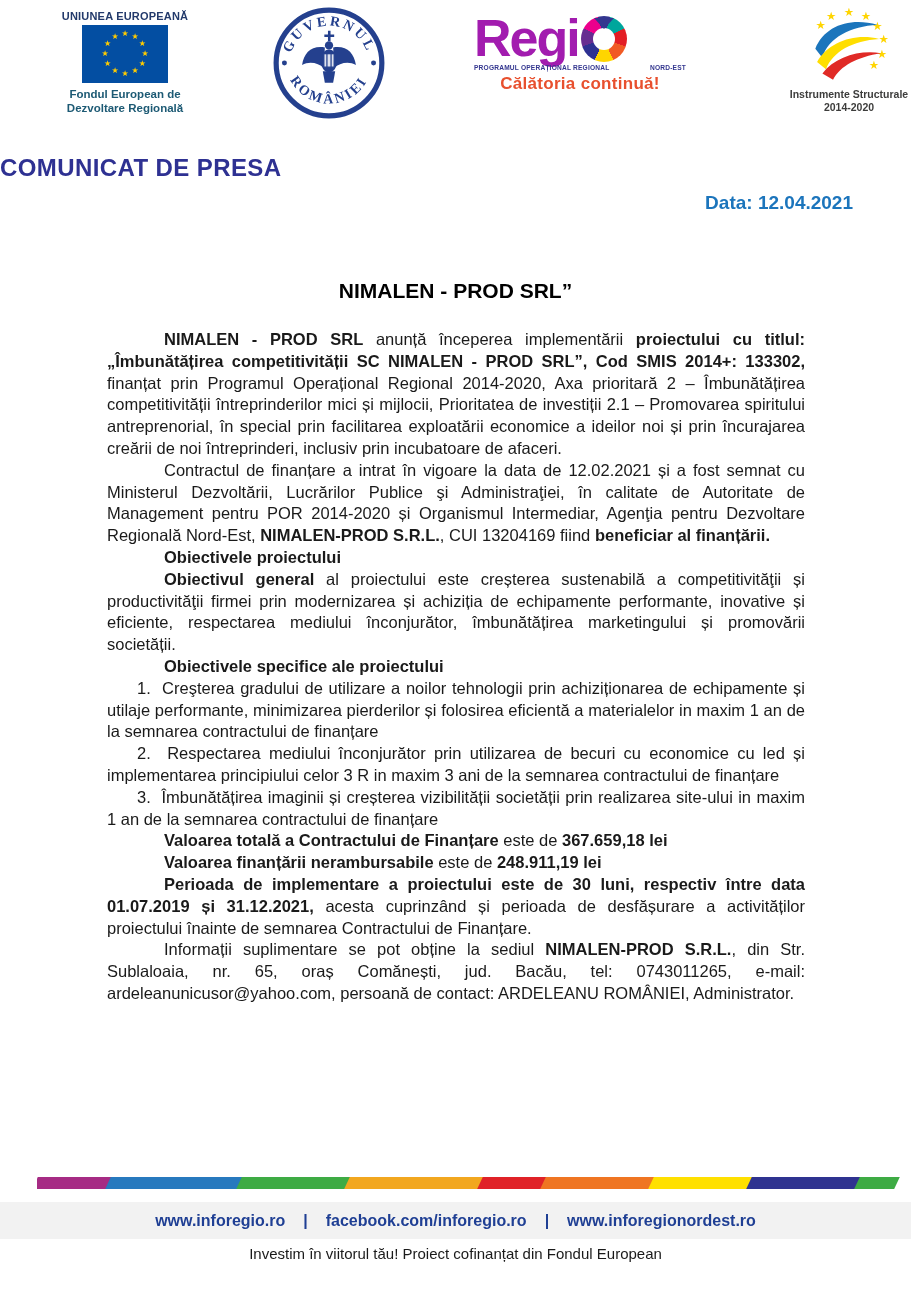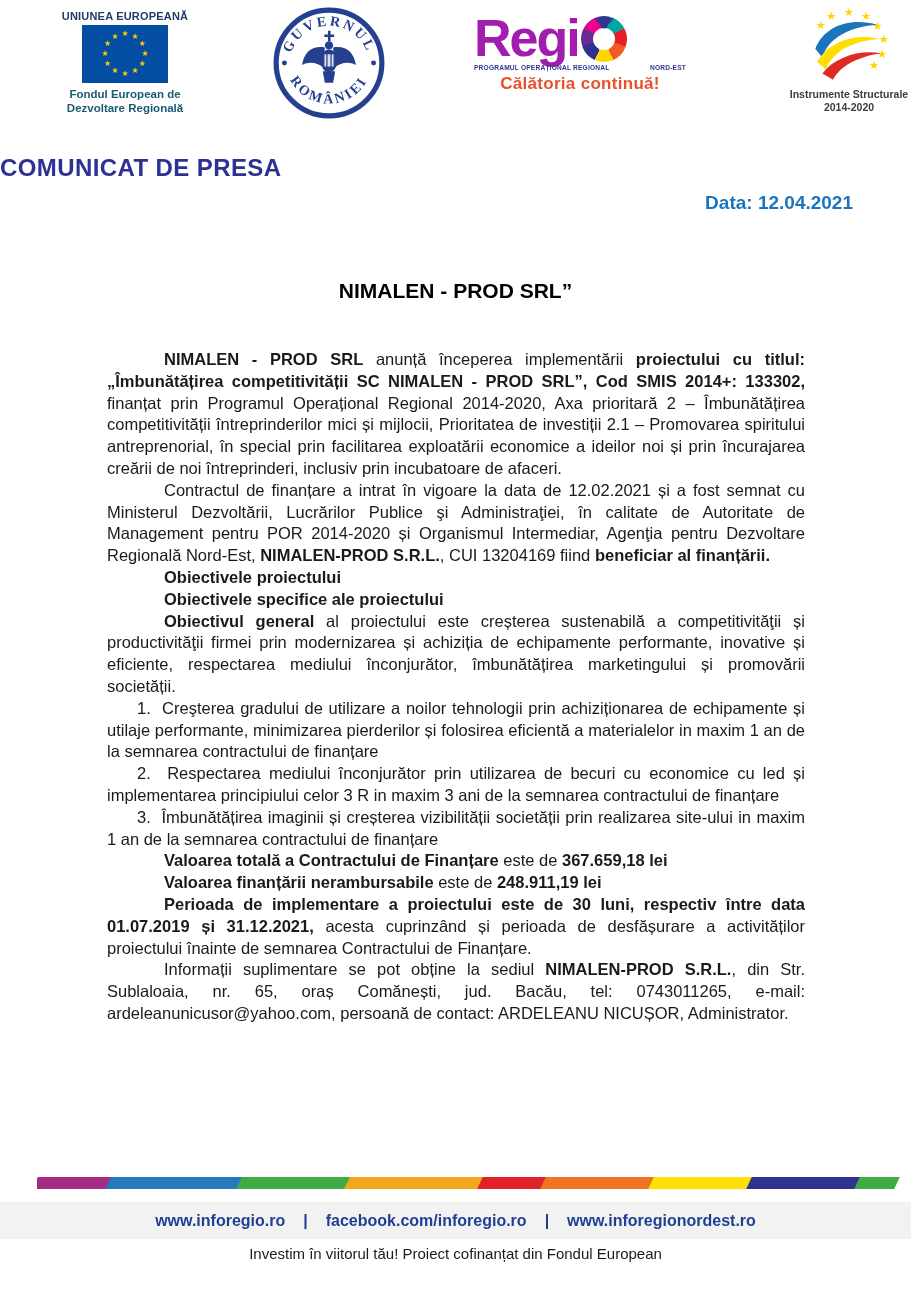--- a/index.html
+++ b/index.html
@@ -26,21 +26,21 @@
   .regio-sub{display:flex;justify-content:space-between;font-size:6.6px;font-weight:bold;color:#33368f;margin-top:2px;letter-spacing:.2px;}
   .regio-tagline{font-size:17px;font-weight:bold;color:#e8502e;text-align:center;margin-top:3px;letter-spacing:.3px;}
   .is-block{left:788px;top:8px;width:122px;}
   .is-text{font-size:10.5px;font-weight:bold;color:#3d3d3c;line-height:13px;margin-top:2px;}
   
   .doc-title{text-align:left;font-size:24px;font-weight:bold;letter-spacing:.4px;margin-top:26px;}
   .doc-date{text-align:right;padding-right:58px;font-size:19px;font-weight:bold;margin-top:10px;}
   .doc-heading{margin-top:58px;text-align:center;font-weight:bold;font-size:21px;line-height:37px;color:#000;}
   .doc-heading div{white-space:nowrap;}
   
-  .body-text{margin:40px 106px 0 107px;font-size:16.5px;line-height:21.8px;text-align:justify;}
+  .body-text{margin:20px 106px 0 107px;font-size:16.5px;line-height:21.8px;text-align:justify;}
   .body-text p{margin:0;}
   .p-indent{text-indent:57px;}
   .p-list{text-indent:30px;}
   .b{font-weight:bold;}
   
   .stripe{position:absolute;top:1177px;left:37px;right:0;height:12px;display:flex;overflow:hidden;}
   .stripe-seg{height:12px;transform:skewX(-25deg);margin-left:-2px;flex-shrink:0;}
   .links-bar{position:absolute;top:1202px;left:0;width:911px;height:37px;background:#f2f2f2;
     display:flex;align-items:center;justify-content:center;font-size:16px;font-weight:bold;}
   .links-bar span{margin:0 9px;}
@@ -148,29 +148,29 @@
   <div class="doc-title" style="color: rgb(46, 49, 146);">COMUNICAT DE PRESA</div>
   <div class="doc-date" style="color: rgb(28, 117, 188);">Data: 12.04.2021</div>
   <div class="doc-heading">
     <div>NIMALEN - PROD SRL”</div>
   </div>
 
   <div class="body-text" id="bodyText">
       <p class="p-indent"><span class="b">NIMALEN - PROD SRL</span><span> anunță începerea implementării </span><span class="b">proiectului cu titlul: „Îmbunătățirea competitivității SC NIMALEN - PROD SRL”, Cod SMIS 2014+: 133302,</span><span> finanțat prin Programul Operațional Regional 2014-2020, Axa prioritară 2 – Îmbunătățirea competitivității întreprinderilor mici și mijlocii, Prioritatea de investiții 2.1 – Promovarea spiritului antreprenorial, în special prin facilitarea exploatării economice a ideilor noi și prin încurajarea creării de noi întreprinderi, inclusiv prin incubatoare de afaceri.</span></p>
       <p class="p-indent"><span>Contractul de finanțare a intrat în vigoare la data de 12.02.2021 și a fost semnat cu Ministerul Dezvoltării, Lucrărilor Publice şi Administraţiei, în calitate de Autoritate de Management pentru POR 2014-2020 și Organismul Intermediar, Agenţia pentru Dezvoltare Regională Nord-Est, </span><span class="b">NIMALEN-PROD S.R.L.</span><span>, CUI 13204169 fiind </span><span class="b">beneficiar al finanțării.</span></p>
       <p class="p-indent"><span class="b">Obiectivele proiectului</span></p>
+      <p class="p-indent"><span class="b">Obiectivul general</span><span> al proiectului este creșterea sustenabilă a competitivităţii și productivităţii firmei prin modernizarea și achiziția de echipamente performante, inovative și eficiente, respectarea mediului înconjurător, îmbunătățirea marketingului și promovării societății.</span></p>
       <p class="p-indent"><span class="b">Obiectivele specifice ale proiectului</span></p>
-      <p class="p-indent"><span class="b">Obiectivul general</span><span> al proiectului este creșterea sustenabilă a competitivităţii și productivităţii firmei prin modernizarea și achiziția de echipamente performante, inovative și eficiente, respectarea mediului înconjurător, îmbunătățirea marketingului și promovării societății.</span></p>
       <p class="p-list"><span>1.&nbsp;&nbsp;Creşterea gradului de utilizare a noilor tehnologii prin achiziționarea de echipamente și utilaje performante, minimizarea pierderilor și folosirea eficientă a materialelor in maxim 1 an de la semnarea contractului de finanțare</span></p>
       <p class="p-list"><span>2.&nbsp;&nbsp;Respectarea mediului înconjurător prin utilizarea de becuri cu economice cu led și implementarea principiului celor 3 R in maxim 3 ani de la semnarea contractului de finanțare</span></p>
       <p class="p-list"><span>3.&nbsp;&nbsp;Îmbunătățirea imaginii și creșterea vizibilității societății prin realizarea site-ului in maxim 1 an de la semnarea contractului de finanțare</span></p>
       <p class="p-indent"><span class="b">Valoarea totală a Contractului de Finanțare</span><span> este de </span><span class="b">367.659,18 lei</span></p>
       <p class="p-indent"><span class="b">Valoarea finanțării nerambursabile</span><span> este de </span><span class="b">248.911,19 lei</span></p>
       <p class="p-indent"><span class="b">Perioada de implementare a proiectului este de 30 luni, respectiv între data 01.07.2019 și 31.12.2021,</span><span> acesta cuprinzând și perioada de desfășurare a activităților proiectului înainte de semnarea Contractului de Finanțare.</span></p>
-      <p class="p-indent"><span>Informații suplimentare se pot obține la sediul </span><span class="b">NIMALEN-PROD S.R.L.</span><span>, din Str. Sublaloaia, nr. 65, oraș Comănești, jud. Bacău, tel: 0743011265, e-mail: ardeleanunicusor@yahoo.com, persoană de contact: ARDELEANU NICUȘOR, Administrator.</span></p>
+      <p class="p-indent"><span>Informații suplimentare se pot obține la sediul </span><span class="b">NIMALEN-PROD S.R.L.</span><span>, din Str. Sublaloaia, nr. 65, oraș Comănești, jud. Bacău, tel: 0743011265, e-mail: ardeleanunicusor@yahoo.com, persoană de contact: ARDELEANU ROMÂNIEI, Administrator.</span></p>
     </div>
 
   <div class="stripe" id="stripe">
       <div class="stripe-seg" style="background: rgb(166, 43, 132); width: 75px;"></div>
       <div class="stripe-seg" style="background: rgb(39, 121, 190); width: 133px;"></div>
       <div class="stripe-seg" style="background: rgb(62, 171, 68); width: 110px;"></div>
       <div class="stripe-seg" style="background: rgb(242, 167, 31); width: 135px;"></div>
       <div class="stripe-seg" style="background: rgb(224, 34, 40); width: 65px;"></div>
       <div class="stripe-seg" style="background: rgb(239, 117, 34); width: 110px;"></div>
       <div class="stripe-seg" style="background: rgb(255, 224, 0); width: 100px;"></div>

